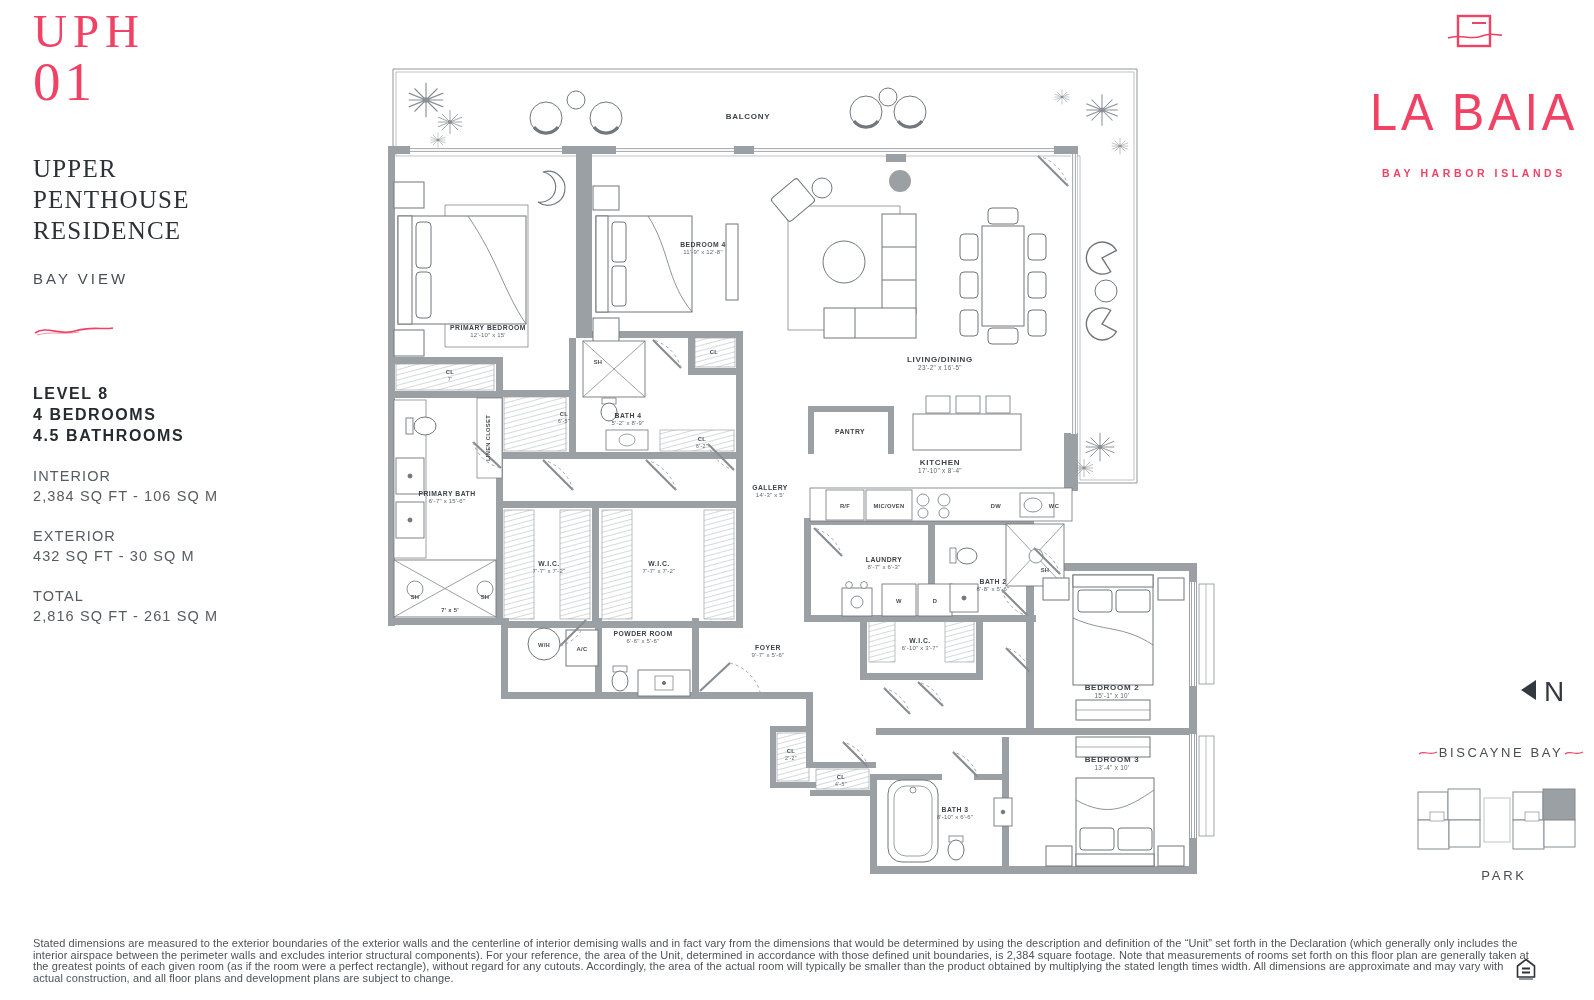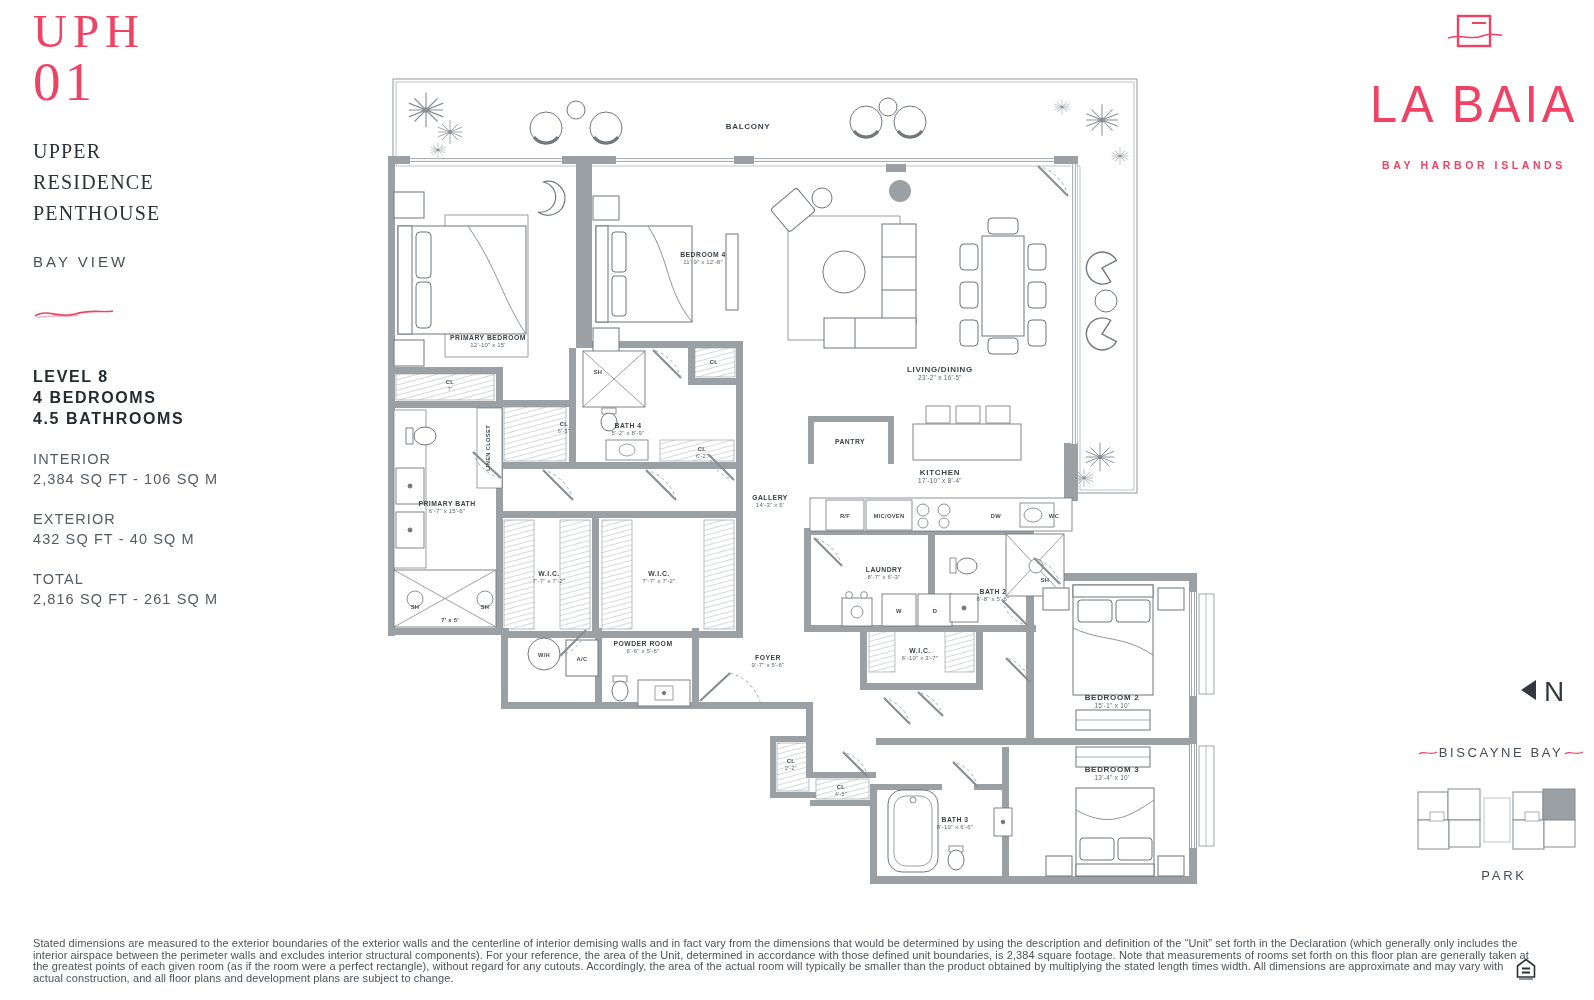--- a/index.html
+++ b/index.html
@@ -2,38 +2,38 @@
 <html><head>
 <meta charset="utf-8">
 <style>
   html,body{margin:0;padding:0;background:#fff;}
   .page{position:relative;width:1594px;height:1000px;background:#ffffff;overflow:hidden;
         font-family:"Liberation Sans",sans-serif;color:#3c4248;}
   
   .left-panel{position:absolute;left:33px;top:8px;width:300px;}
   .uph{font-family:"Liberation Serif",serif;color:#EF4265;font-size:47px;letter-spacing:6px;line-height:1.0;}
   .uph-num{font-family:"Liberation Serif",serif;color:#EF4265;font-size:55px;letter-spacing:4px;line-height:0.92;margin-top:2px;}
-  .res-title{margin-top:28px;font-family:"Liberation Serif",serif;font-size:20px;line-height:31px;letter-spacing:1.2px;color:#2d3237;}
+  .res-title{margin-top:45px;font-family:"Liberation Serif",serif;font-size:25px;line-height:31px;letter-spacing:1.2px;color:#2d3237;}
   .view-label{margin-top:24px;font-size:15px;letter-spacing:3px;color:#4a5056;}
   .squiggle{margin-top:36px;}
   .facts{margin-top:32px;}
   .fact-main{font-size:16px;font-weight:bold;letter-spacing:1.6px;color:#262b30;line-height:21px;margin-top:40px;}
   .fact-group{margin-top:20px;font-size:14.5px;letter-spacing:1.1px;color:#565c62;line-height:20px;}
   
   .brand{position:absolute;left:1360px;top:10px;width:228px;text-align:center;}
-  .brand-name{color:#EF4265;margin-top:8px;}
+  .brand-name{color:#EF4265;margin-top:16px;}
   .brand-tag{color:#EF4265;font-size:10.5px;font-weight:bold;letter-spacing:3.6px;margin-top:21px;}
   
   .compass{position:absolute;left:1518px;top:672px;}
   .bay-row{position:absolute;left:1418px;top:745px;width:166px;display:flex;align-items:center;justify-content:space-between;}
   .bay-label{font-size:13px;letter-spacing:2.6px;color:#474d53;}
   .keyplan{position:absolute;left:1410px;top:782px;}
   .park-label{position:absolute;left:1444px;top:868px;width:120px;text-align:center;font-size:13px;letter-spacing:2.8px;color:#474d53;}
   
-  .plan{position:absolute;left:383px;top:70px;}
+  .plan{position:absolute;left:383px;top:60px;}
   
   .disclaimer{position:absolute;left:33px;top:938px;width:1500px;font-size:11px;line-height:11.6px;color:#4d5358;letter-spacing:0.1px;}
   .eho{position:absolute;left:1516px;top:958px;}
   
   text{font-family:"Liberation Sans",sans-serif;}
   .lb{font-size:8px;font-weight:bold;letter-spacing:0.7px;fill:#3c4248;text-anchor:middle;}
   .lbd{font-size:6.4px;font-weight:normal;letter-spacing:0.3px;fill:#60666c;}
   .ls{font-size:6.8px;font-weight:bold;letter-spacing:0.5px;fill:#3c4248;text-anchor:middle;}
   .lsd{font-size:6px;font-weight:normal;letter-spacing:0.2px;fill:#60666c;}
   .lt{font-size:5.8px;font-weight:bold;letter-spacing:0.3px;fill:#464c52;text-anchor:middle;}
@@ -42,43 +42,43 @@
 </head>
 <body>
 
 <div class="page">
 
   <div class="left-panel">
     <div class="uph">UPH</div>
     <div class="uph-num">01</div>
     <div class="res-title">
       <div>UPPER</div>
+      <div>PENTHOUSE</div>
       <div>RESIDENCE</div>
-      <div>PENTHOUSE</div>
     </div>
     <div class="view-label">BAY VIEW</div>
     <div class="squiggle">
       <svg width="84" height="16" viewBox="0 0 84 16">
         <path d="M2,10 C14,2 26,13 42,8 C58,3 70,7 80,5" fill="none" stroke="#EF4265" stroke-width="1.6"></path>
         <path d="M4,12 C18,8 30,12 46,9" fill="none" stroke="#EF4265" stroke-width="0.8" opacity="0.7"></path>
       </svg>
     </div>
     <div class="facts">
       <div class="fact-main">
         <div>LEVEL 8</div>
         <div>4 BEDROOMS</div>
         <div>4.5 BATHROOMS</div>
       </div>
       <div class="fact-group">
         <div>INTERIOR</div>
         <div>2,384 SQ FT - 106 SQ M</div>
       </div>
       <div class="fact-group">
         <div>EXTERIOR</div>
-        <div>432 SQ FT - 40 SQ M</div>
+        <div>432 SQ FT - 30 SQ M</div>
       </div>
       <div class="fact-group">
         <div>TOTAL</div>
         <div>2,816 SQ FT - 261 SQ M</div>
       </div>
     </div>
   </div>
 
   <div class="brand">
     <svg width="228" height="52" viewBox="0 0 228 52">

